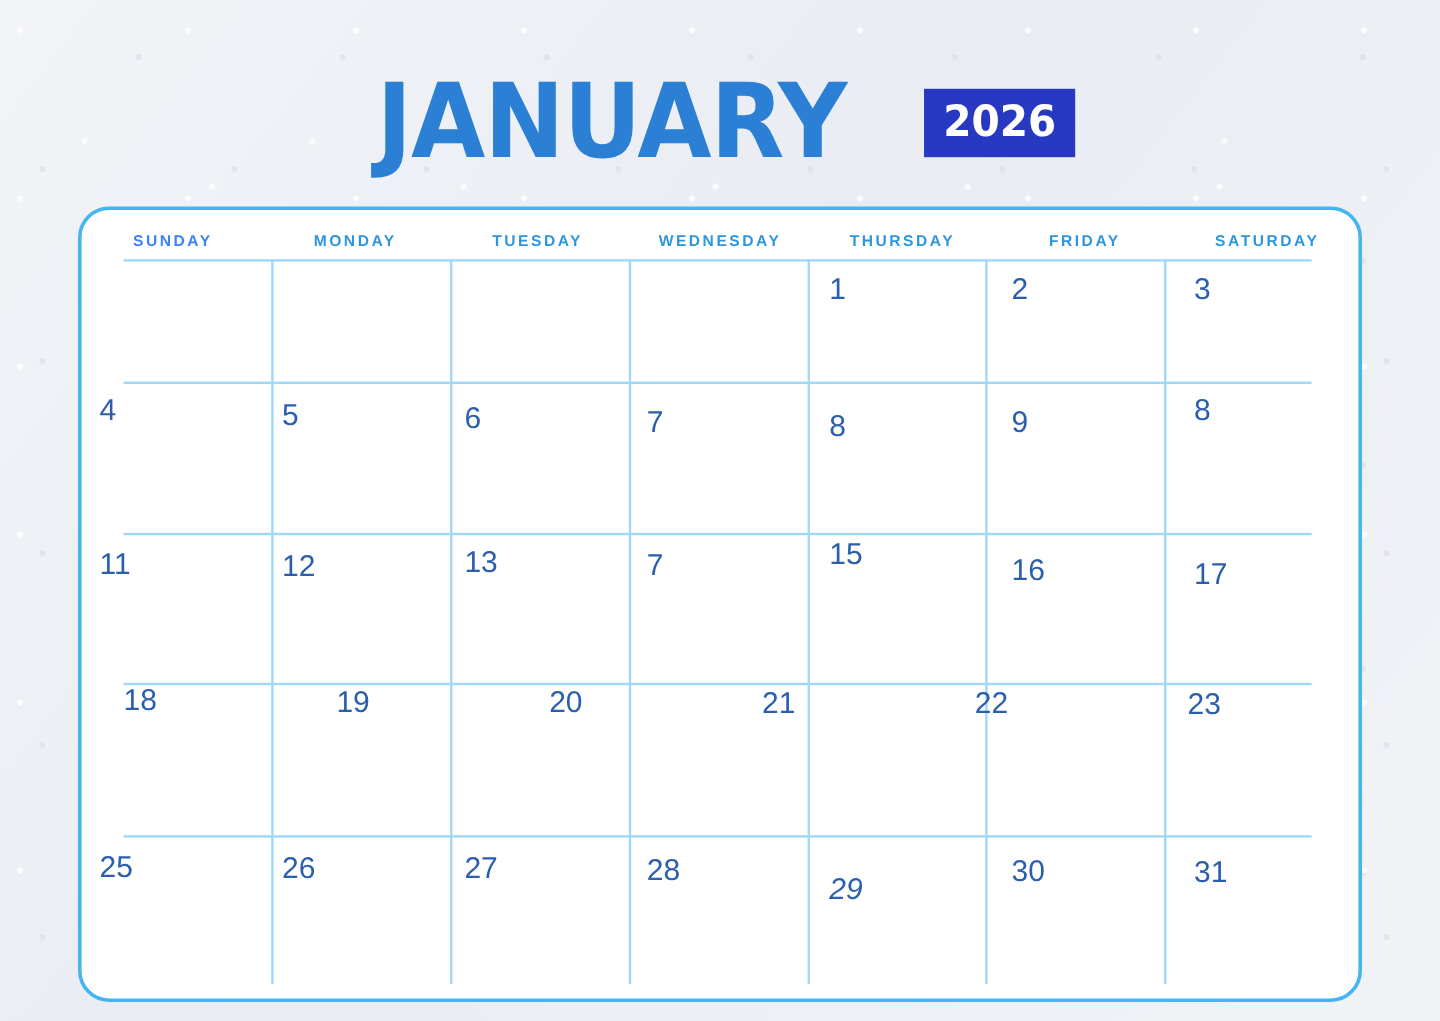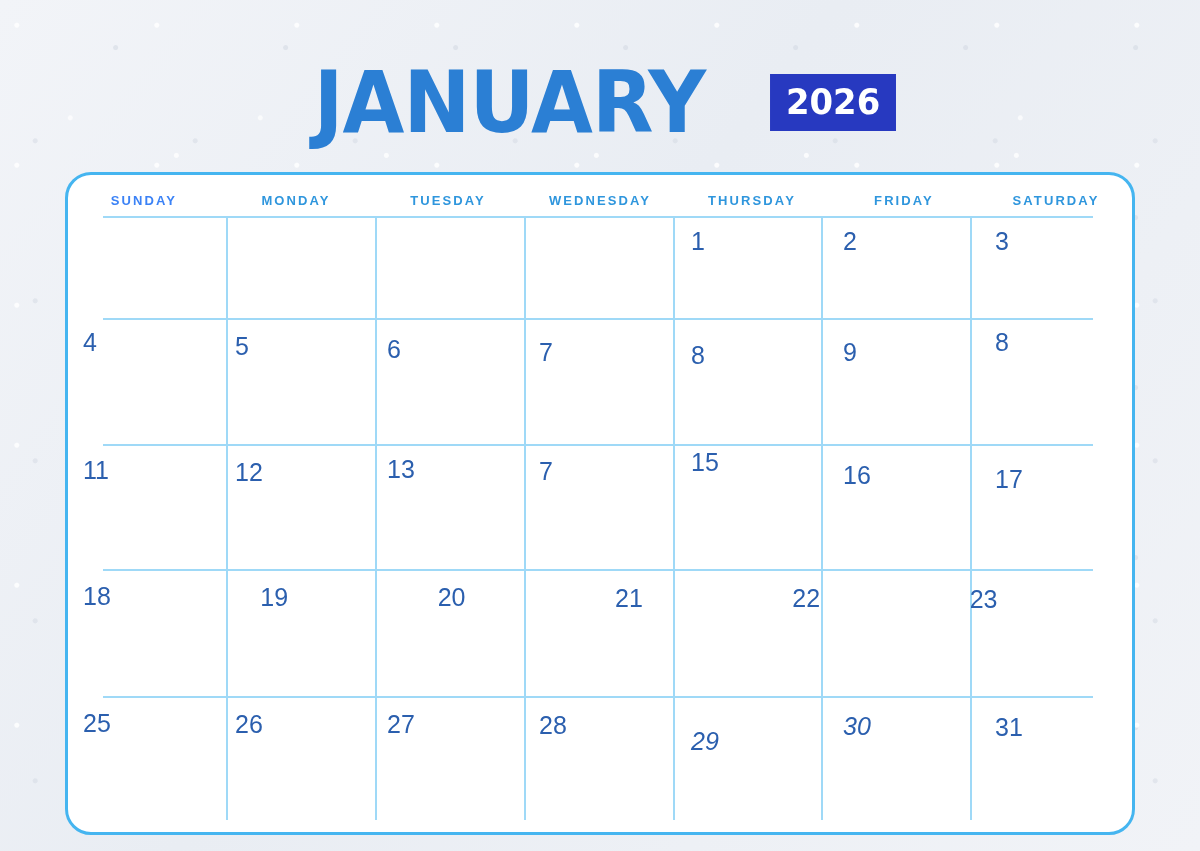--- a/index.html
+++ b/index.html
@@ -284,21 +284,21 @@
             <span class="day-number" style="top:4px;">15</span>
           </div>
         <div class="day-cell">
             <span class="day-number" style="top:17px;">16</span>
           </div>
         <div class="day-cell">
             <span class="day-number" style="top:21px;">17</span>
           </div>
       </div>
 
-      <div class="week-row" style="top:356px;height:127px;">
+      <div class="week-row" style="top:344px;height:127px;padding-left:20px;">
         <div class="day-cell">
             <span class="day-number" style="top:12px;">18</span>
           </div>
         <div class="day-cell">
             <span class="day-number" style="top:13px;">19</span>
           </div>
         <div class="day-cell">
             <span class="day-number" style="top:13px;">20</span>
           </div>
         <div class="day-cell">
@@ -322,21 +322,21 @@
         <div class="day-cell">
             <span class="day-number" style="top:13px;">27</span>
           </div>
         <div class="day-cell">
             <span class="day-number" style="top:14px;">28</span>
           </div>
         <div class="day-cell">
             <span class="day-number" style="top:30px;font-style:italic;">29</span>
           </div>
         <div class="day-cell">
-            <span class="day-number" style="top:15px;font-style:italic;">30</span>
+            <span class="day-number" style="top:15px;">30</span>
           </div>
         <div class="day-cell">
             <span class="day-number" style="top:16px;">31</span>
           </div>
       </div>
 
     </div>
   </div>
 </div>
 

